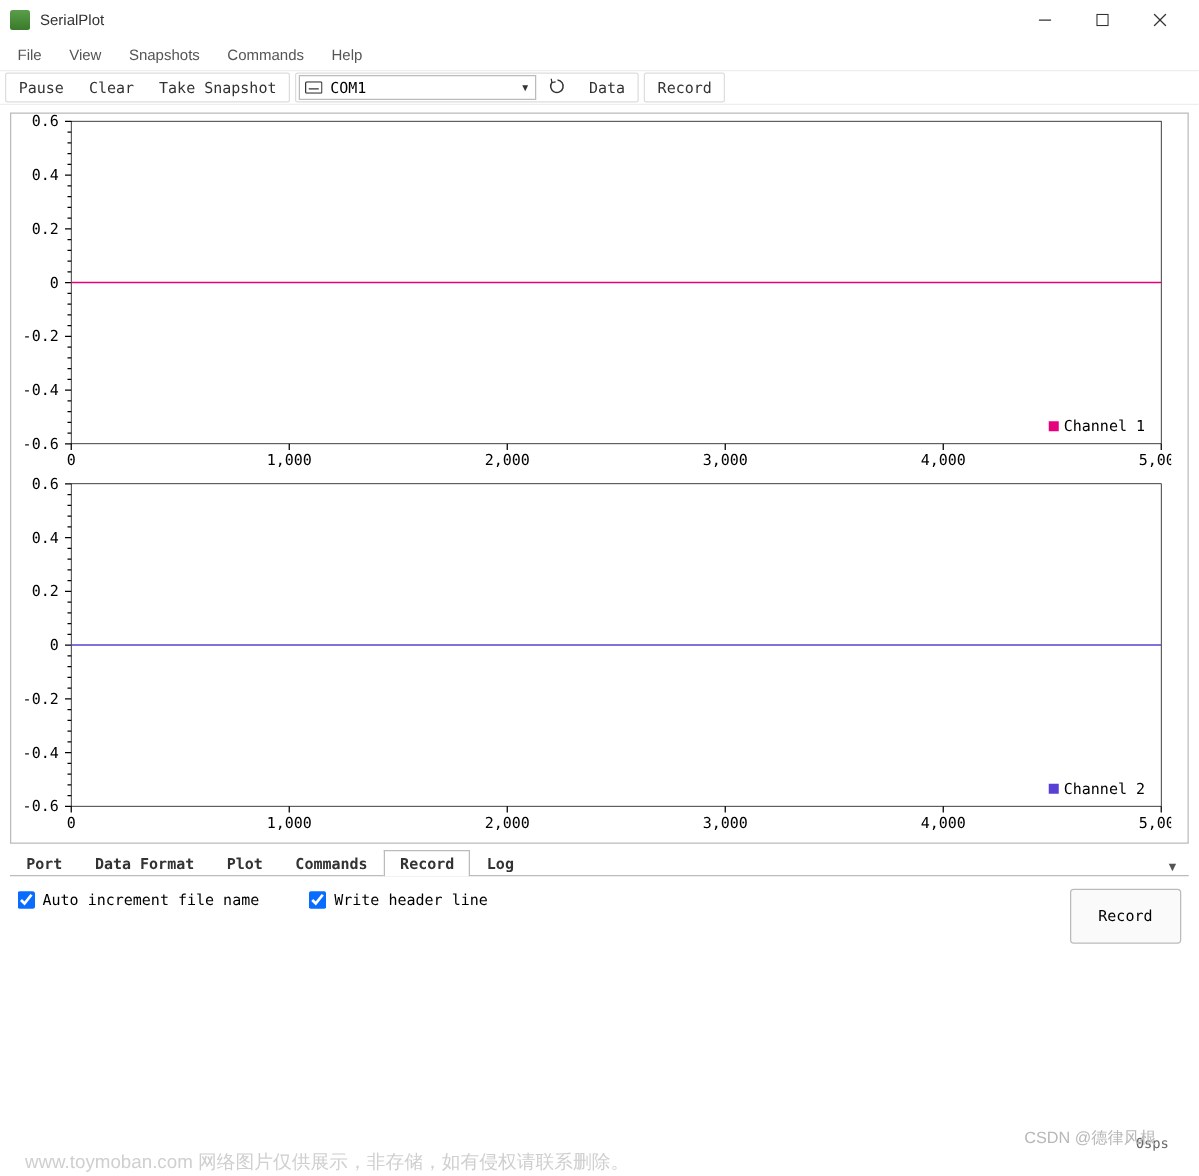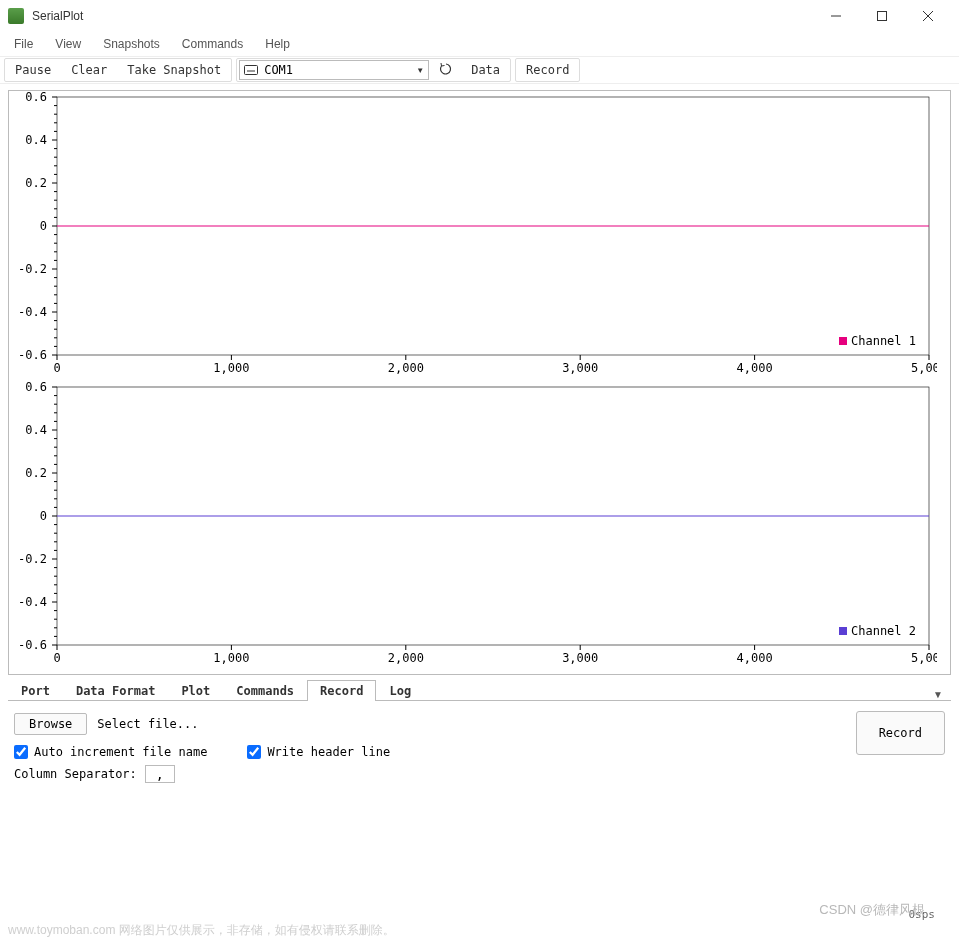--- a/index.html
+++ b/index.html
@@ -28,21 +28,21 @@
 .filerow { display: flex; align-items: center; gap: 10px; margin-bottom: 10px; }
 .browse-btn { border: 1px solid #bbb; background: #fafafa; padding: 3px 14px; border-radius: 2px; font-family: monospace; font-size: 12px; }
 .ckrow { display: flex; gap: 40px; margin-bottom: 6px; align-items: flex-start; }
 .ck { display: flex; align-items: center; gap: 6px; }
 .ck input { width: 14px; height: 14px; accent-color: #0a6cff; }
 .seprow { display: flex; align-items: center; gap: 8px; margin-top: 6px; }
 .sepbox { border: 1px solid #bbb; width: 30px; height: 18px; text-align: center; font-family: monospace; }
 .record-btn { position: absolute; right: 14px; top: 10px; border: 1px solid #bbb; background: #fafafa; padding: 14px 22px; border-radius: 3px; font-family: monospace; font-size: 12px; }
 .statusbar { position: absolute; bottom: 20px; right: 24px; color: #666; font-family: monospace; font-size: 11px; }
 .watermark1 { position: absolute; bottom: 22px; right: 34px; color: #b8b8b8; font-size: 13px; pointer-events: none; }
-.watermark2 { position: absolute; bottom: 2px; left: 8px; color: #cfcfcf; font-size: 12px; pointer-events: none; }
+.watermark2 { position: absolute; bottom: 2px; left: 20px; color: #cfcfcf; font-size: 15px; pointer-events: none; }
 svg text { font-family: monospace; font-size: 12px; fill: #000; }
 </style>
 </head>
 <body>
 
 <div class="titlebar">
   <div class="icon"></div>
   <div class="title">SerialPlot</div>
   <div class="winbtns">
     <div class="winbtn">
@@ -222,35 +222,27 @@
   <div class="tab">Data Format</div>
   <div class="tab">Plot</div>
   <div class="tab">Commands</div>
   <div class="tab active">Record</div>
   <div class="tab">Log</div>
   <div class="tab-more">▼</div>
 </div>
 
 <div class="panel">
   <button class="record-btn">Record</button>
-  <div class="filerow">
-    <button class="browse-btn">Browse</button>
-    <span>Select file...</span>
-  </div>
   <div class="ckrow">
     <label class="ck">
         <input type="checkbox" checked="" style="">
         <span>Auto increment file name</span>
       </label>
     <label class="ck">
         <input type="checkbox" checked="" style="">
         <span>Write header line</span>
       </label>
   </div>
-  <div class="seprow">
-    <span>Column Separator:</span>
-    <input class="sepbox" value="," style="">
-  </div>
 </div>
 
 <div class="statusbar">0sps</div>
 <div class="watermark1">CSDN @德律风根</div>
 <div class="watermark2">www.toymoban.com 网络图片仅供展示，非存储，如有侵权请联系删除。</div>
 
 </body></html>

